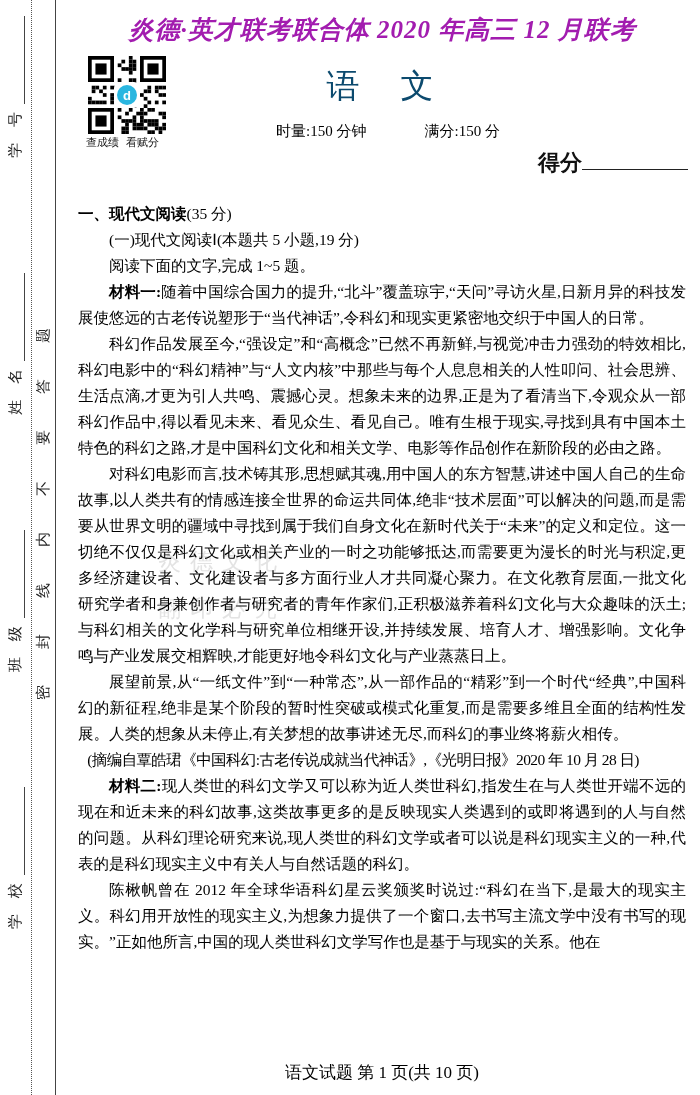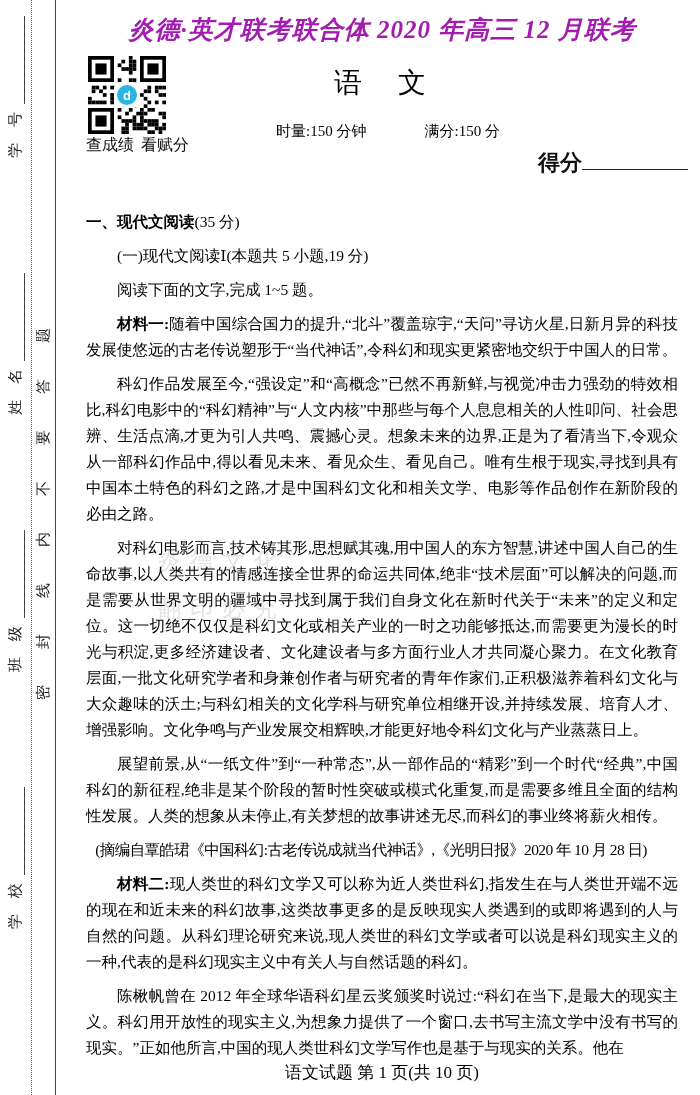--- a/index.html
+++ b/index.html
@@ -17,46 +17,46 @@
   .sf-label{letter-spacing:6px;white-space:nowrap;}
   .sf-blank{display:inline-block;width:88px;height:15px;border-bottom:1px solid #444;margin-left:2px;}
   .seal-text{position:absolute;top:700px;left:34px;width:400px;height:22px;
              transform:rotate(-90deg);transform-origin:0 0;
              font-size:15px;letter-spacing:36px;white-space:nowrap;color:#222;}
 
   
   .exam-title{position:absolute;top:13px;left:78px;width:608px;text-align:center;
               font-size:25px;font-weight:bold;font-style:italic;letter-spacing:1px;color:#a21caf;}
   .subject{position:absolute;top:64px;left:78px;width:608px;text-align:center;
-           font-size:28px;letter-spacing:4px;color:#000000;}
+           font-size:33px;letter-spacing:4px;color:#0c4a6e;}
   .info-row{position:absolute;top:122px;left:84px;width:608px;display:flex;
             justify-content:center;gap:58px;font-size:15px;color:#000;}
   .score-line{position:absolute;top:148px;right:12px;font-size:22px;font-weight:bold;}
   .score-blank{display:inline-block;width:106px;height:17px;border-bottom:1.5px solid #222;}
 
   
   .qr-wrap{position:absolute;left:88px;top:56px;width:78px;height:78px;}
   .qr-wrap svg{display:block;}
   .qr-logo{position:absolute;left:26px;top:26px;width:26px;height:26px;background:#fff;
            border-radius:6px;display:flex;align-items:center;justify-content:center;}
   .qr-logo .dot{width:20px;height:20px;border-radius:50%;background:#29b6e0;color:#fff;
                 font-family:"Liberation Sans",sans-serif;font-weight:bold;font-size:13px;
                 display:flex;align-items:center;justify-content:center;}
   .qr-caption{position:absolute;left:86px;top:135px;width:96px;display:flex;gap:7px;
               justify-content:flex-start;font-family:"Liberation Sans",sans-serif;
-              font-size:16px;color:#111;white-space:nowrap;}
+              font-size:11px;color:#111;white-space:nowrap;}
 
   
   .watermark{position:absolute;left:158px;top:538px;z-index:0;color:#e3e3e3;
              font-size:23px;letter-spacing:9px;line-height:47px;text-align:center;}
 
   
   .content{position:absolute;top:201px;left:78px;width:608px;z-index:1;
            font-size:15.5px;line-height:26px;text-align:justify;color:#000;}
-  .content p{margin:8px;}
+  .content p{margin:0;font-family:Liberation Serif, serif;}
   .h1{font-weight:normal;}
   .h1 b{font-weight:bold;}
   .indent{text-indent:2em;}
   .para{text-indent:2em;}
   .para b{font-weight:bold;}
   .para.source{text-indent:0.6em;letter-spacing:-0.6px;}
   .footer{position:absolute;top:1061px;left:78px;width:608px;text-align:center;
           font-size:17px;color:#000;z-index:1;}
 </style>
 </head>

